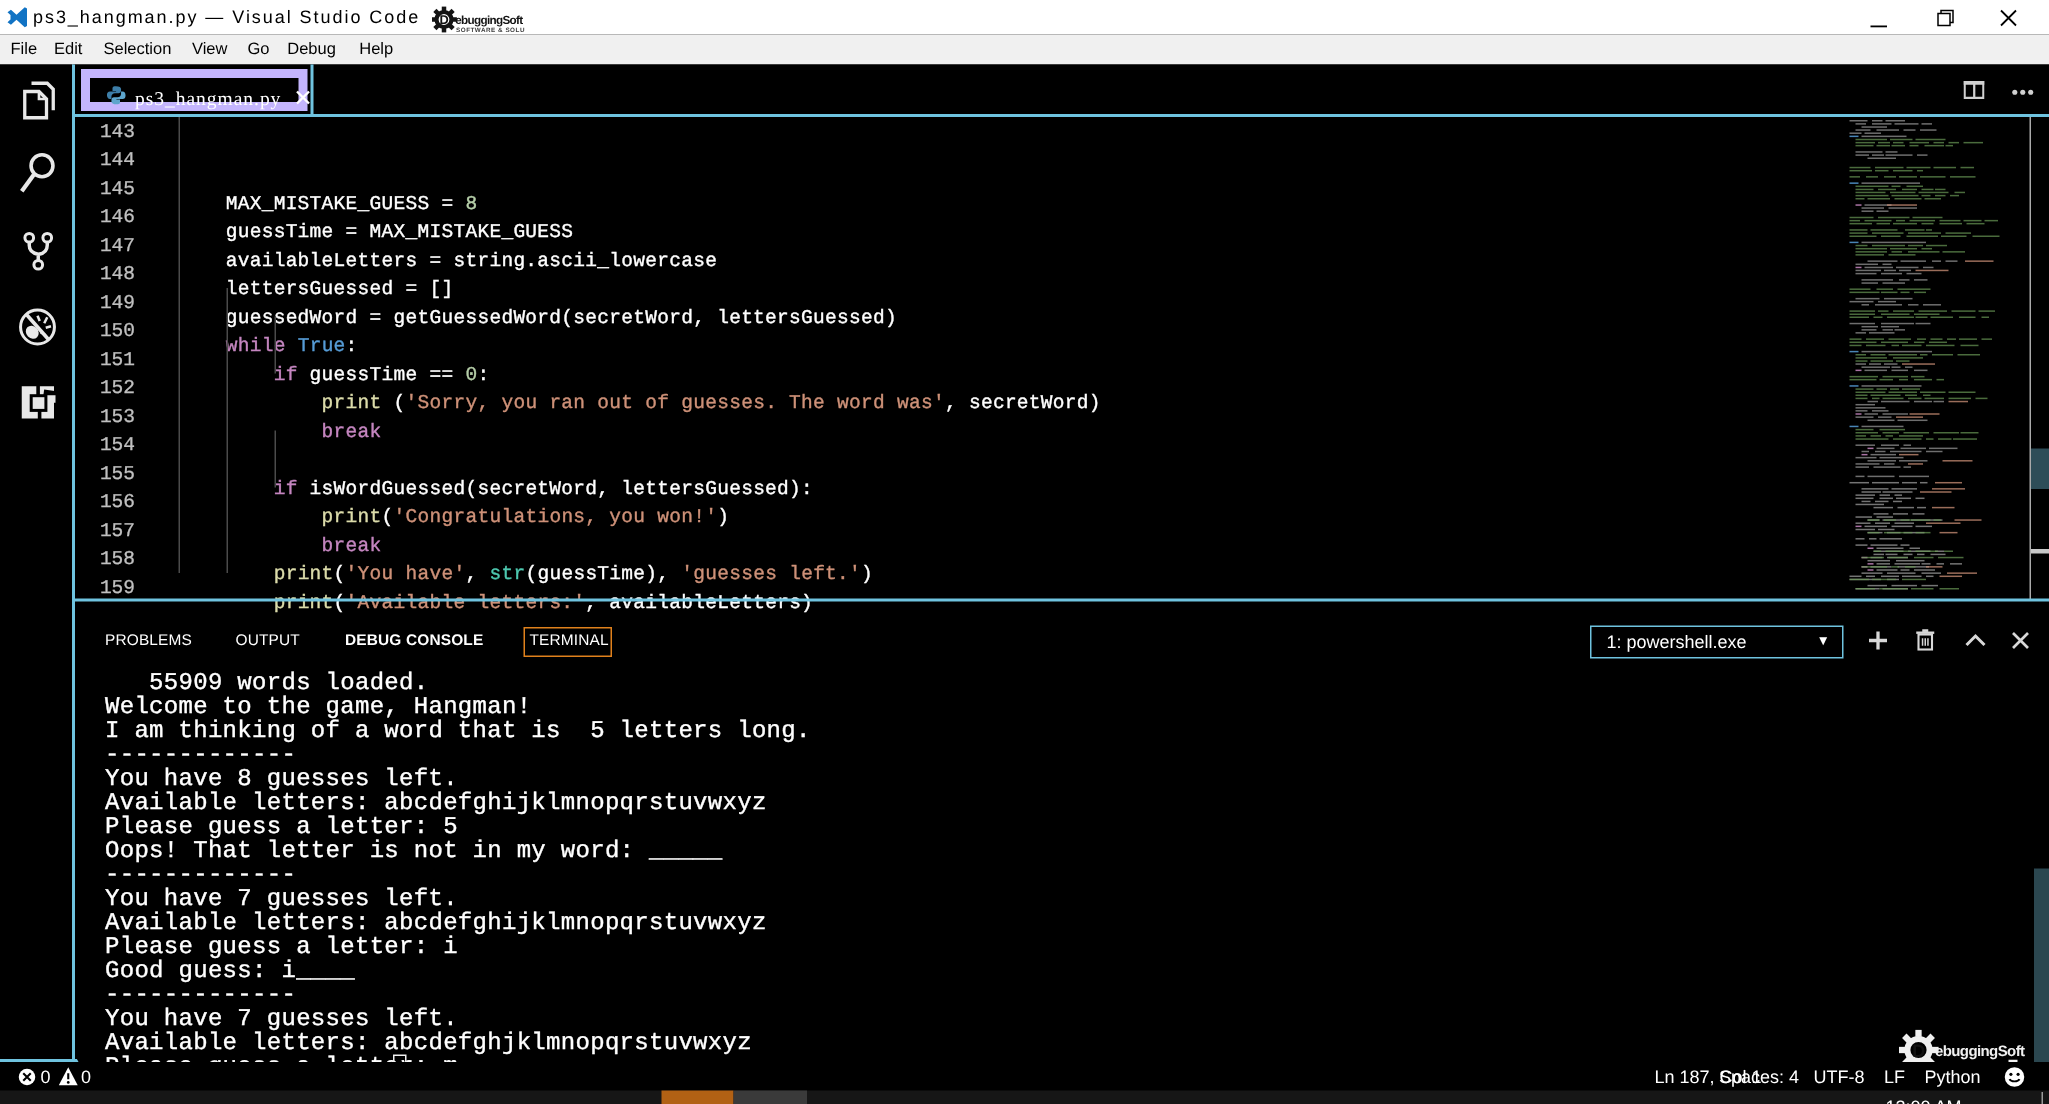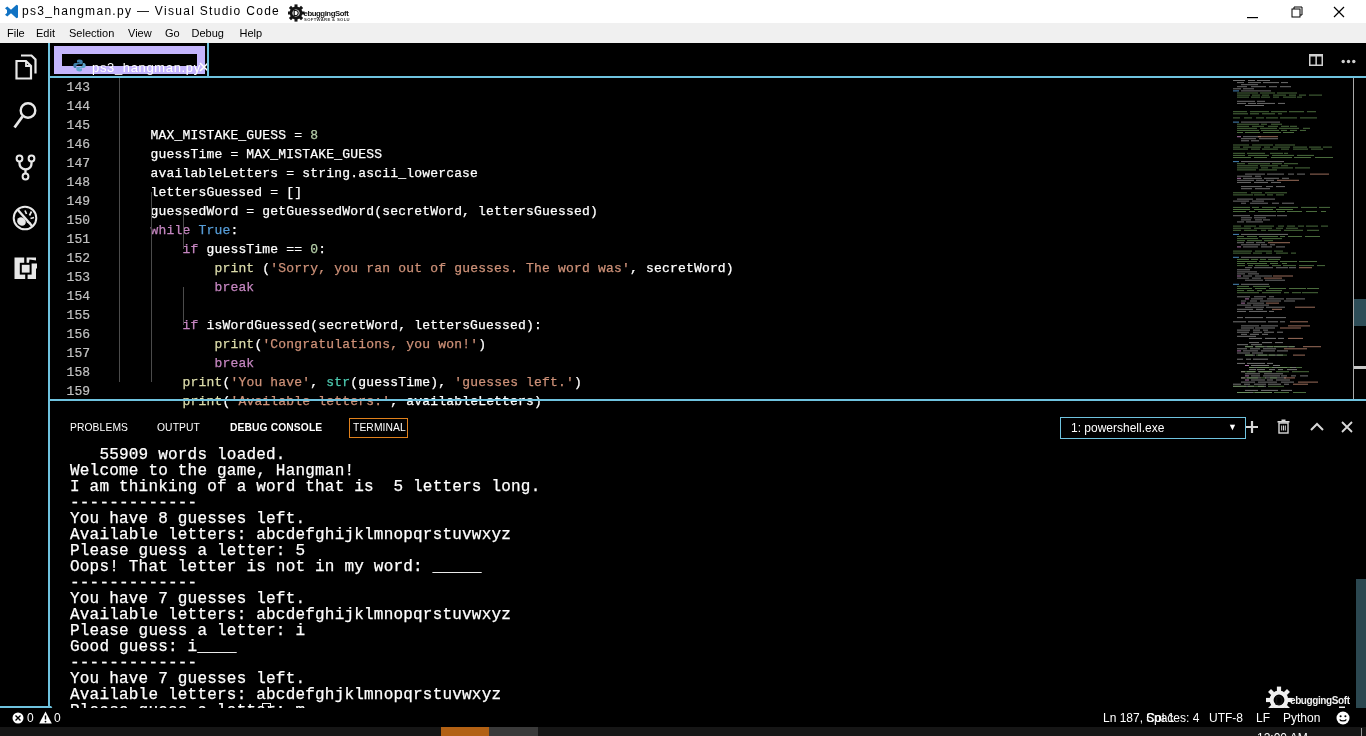--- a/index.html
+++ b/index.html
@@ -5,35 +5,35 @@
 * { margin:0; padding:0; box-sizing:border-box; }
 html,body { width:1366px; height:736px; overflow:hidden; background:#000; }
 body { font-family:"Liberation Sans", sans-serif; position:relative; }
 .abs { position:absolute; }
 #titlebar { left:0; top:0; width:1366px; height:23px; background:#ffffff; }
 #title-text { left:22px; top:4px; font-size:12px; letter-spacing:1.3px; color:#000; }
 #menubar { left:0; top:23px; width:1366px; height:20px; background:#f0f0f0; }
 .menu-item { position:absolute; top:4px; font-size:11px; color:#000; }
 #activitybar { left:0; top:43px; width:48px; height:663px; background:#000; }
 #tabbar { left:49px; top:43px; width:1317px; height:35px; background:#000; border-bottom:2px solid #6fc3df; }
-#tab { position:absolute; left:5px; top:3px; width:151px; height:28px; border:8px solid #c4b5fd; background:#000; }
+#tab { position:absolute; left:5px; top:3px; width:151px; height:28px; border:6px solid #c4b5fd; background:#000;font-family:Liberation Serif, serif; }
 #tabsep { position:absolute; left:158px; top:0; width:1.5px; height:33px; background:#6fc3df; }
 #editor { left:49px; top:77.5px; width:1317px; height:322px; background:#000; }
 #gutter { -webkit-text-stroke:0.2px; position:absolute; left:0px; top:0; width:41px; color:#c0c0c0; font-family:"Liberation Mono",monospace; font-size:13px; line-height:19px; text-align:right; white-space:pre; }
 #code { -webkit-text-stroke:0.25px; position:absolute; left:69.5px; top:0; font-family:"Liberation Mono",monospace; font-size:13px; letter-spacing:0.19px; line-height:19px; color:#fff; white-space:pre;margin-top:48px; }
 .guide { position:absolute; width:1px; background:#4b4b4b; }
 .kw { color:#c586c0; } .bl { color:#569cd6; } .num { color:#b5cea8; } .str { color:#ce9178; } .fn { color:#dcdcaa; } .bi { color:#4ec9b0; }
 #minimap { position:absolute; left:1183px; top:0px; width:121px; height:322px; }
 #ovruler { position:absolute; left:1303.5px; top:0; width:1px; height:322px; background:#aaaaaa; }
 #scrollthumb { position:absolute; left:1305px; top:221px; width:12px; height:27px; background:#2e4d58; }
 #ovmark { position:absolute; left:1304.5px; top:288.5px; width:12.5px; height:3px; background:#c8c8c8; }
 #panel { left:49px; top:414px; width:1317px; height:306px; background:#000;border-radius:24px; }
 .ptab { position:absolute; top:7.5px; font-size:10.3px; letter-spacing:0.1px; color:#fff; }
 #terminal-box { position:absolute; left:300px; top:4px; width:59px; height:20px; border:1.5px solid #e0811c; }
-#dropdown { position:absolute; left:1011px; top:3px; width:186px; height:22px; border:1px solid #6fc3df; background:#000; color:#fff; font-size:12px; }
+#dropdown { position:absolute; left:1011px; top:3px; width:169px; height:22px; border:1px solid #6fc3df; background:#000; color:#fff; font-size:12px; }
 #term { -webkit-text-stroke:0.25px; position:absolute; left:21px; top:33px; font-family:"Liberation Mono",monospace; font-size:16px; letter-spacing:0.2px; line-height:16px; color:#fff; white-space:pre; }
 #cursor { position:absolute; left:213px; top:289px; width:8.5px; height:16.5px; border:1.5px solid #f0f0f0; }
 #statusbar { left:0; top:707.5px; width:1366px; height:19.5px; background:#000; color:#fff; font-size:12px; }
 .sb { position:absolute; top:3px; }
 #taskbar { left:0; top:727px; width:1366px; height:9px; background:#161616; }
 #borderbottom { left:0; top:705.5px; width:1366px; height:2px; background:#6fc3df; }
 </style>
 </head>
 <body>
 <div class="abs" id="titlebar">

